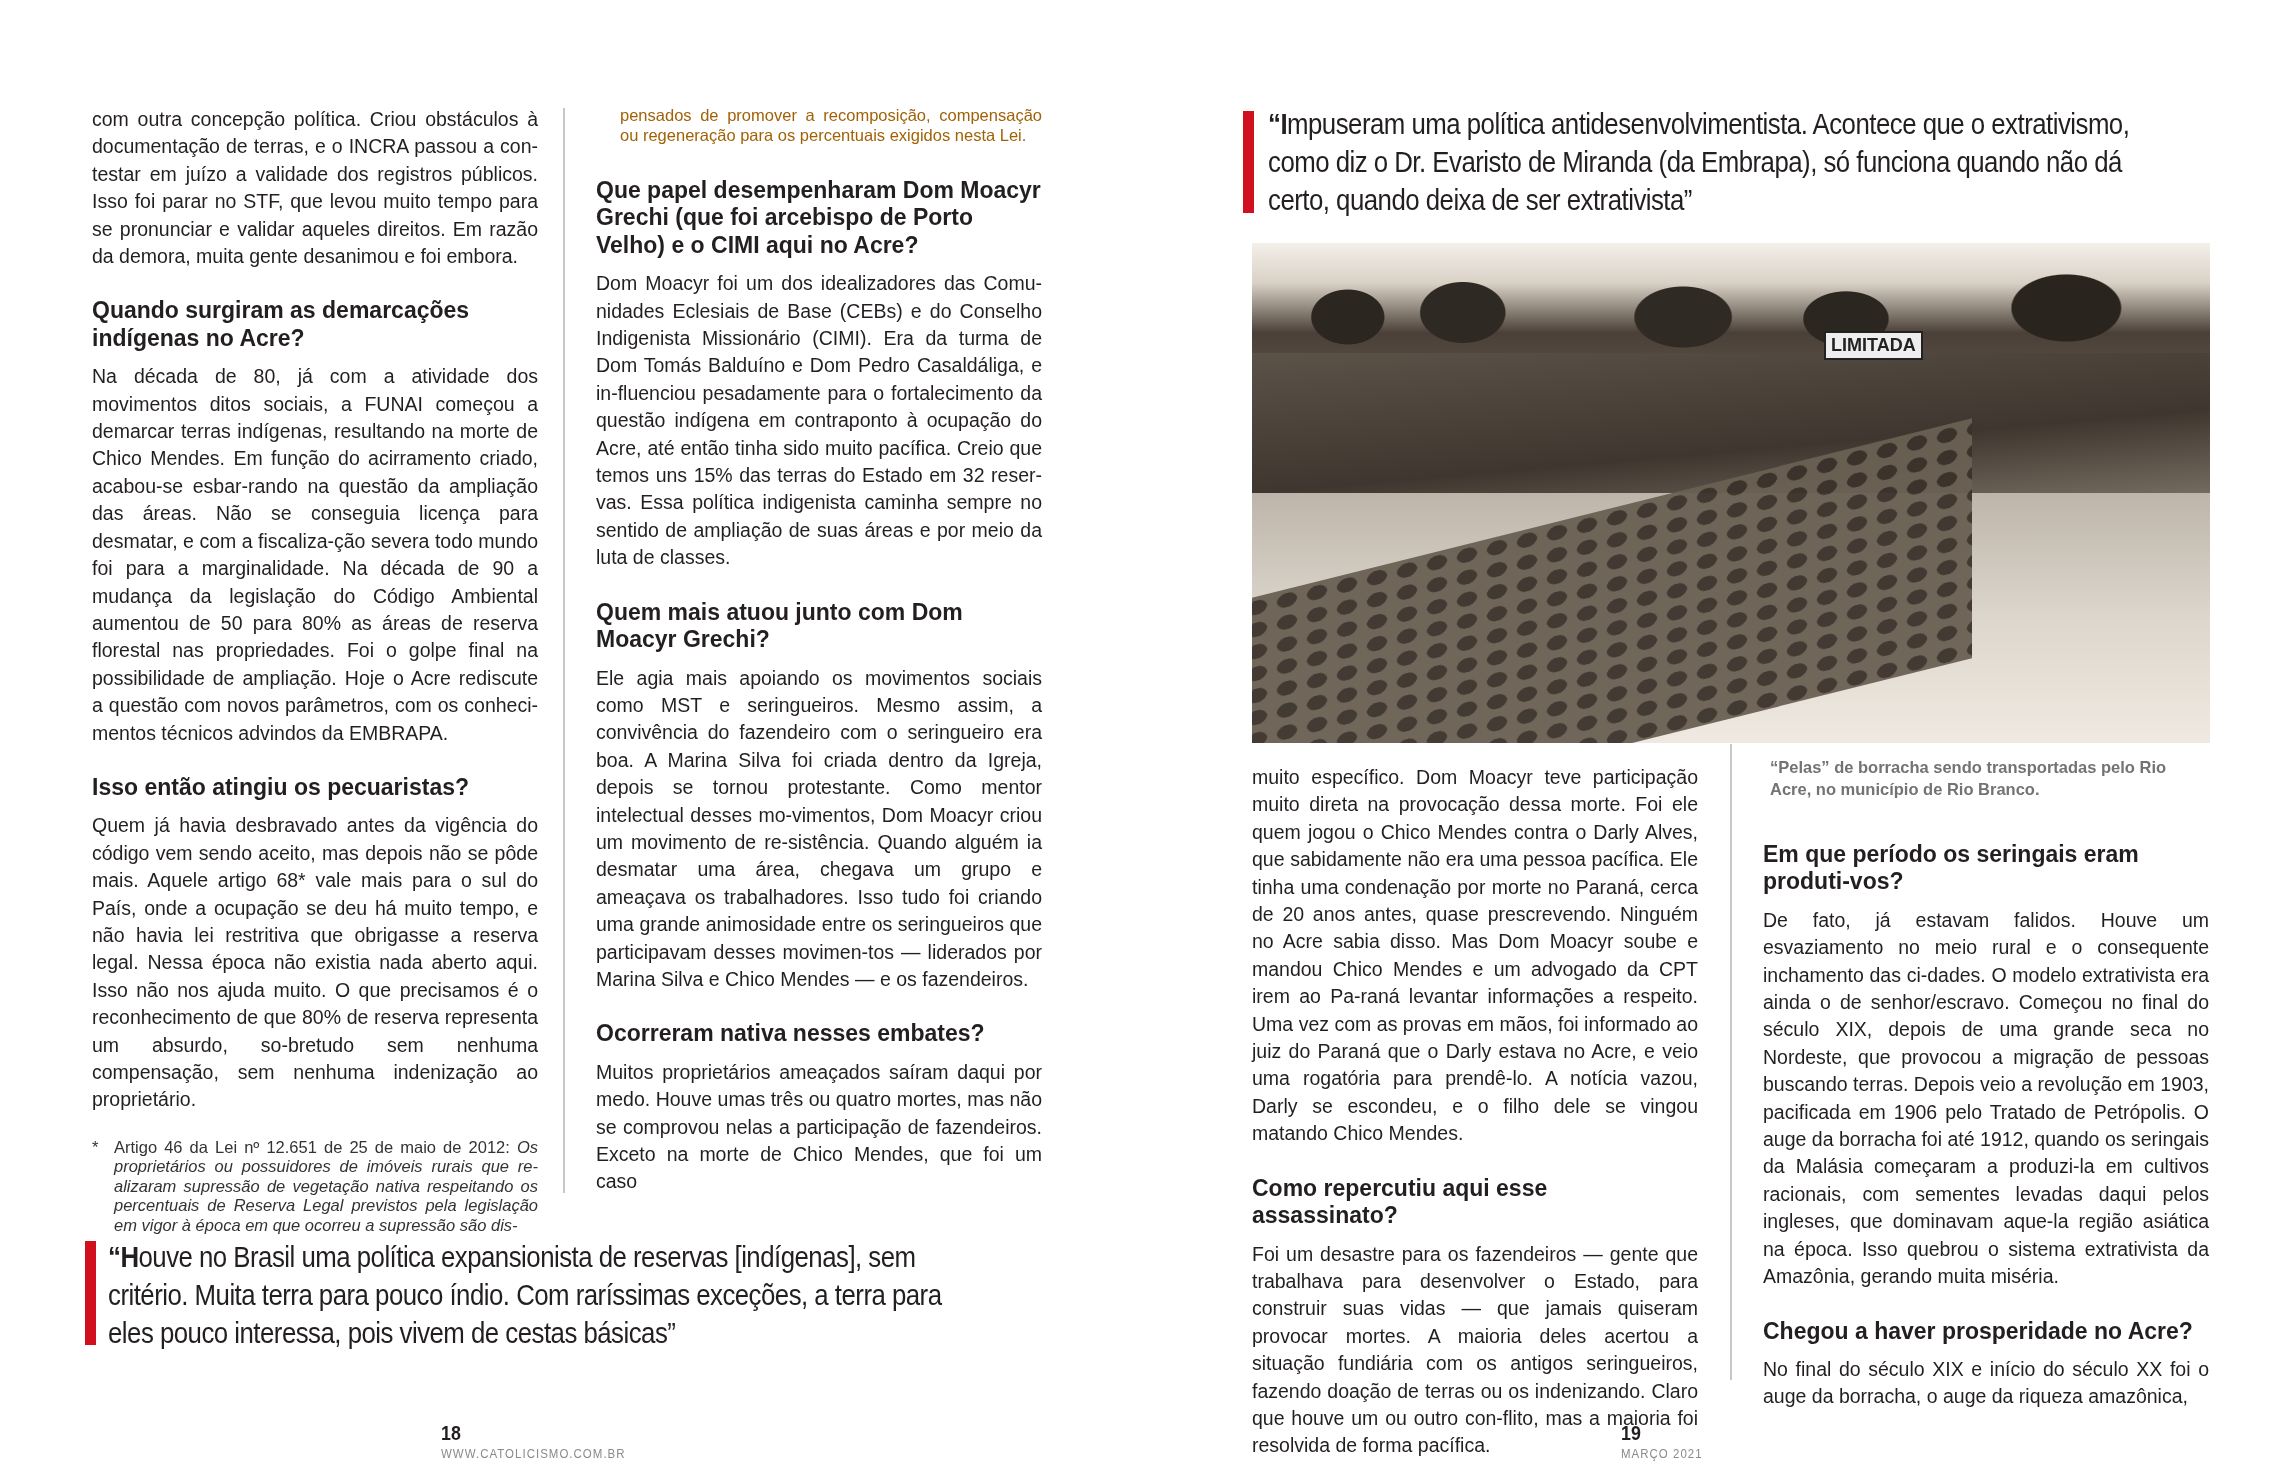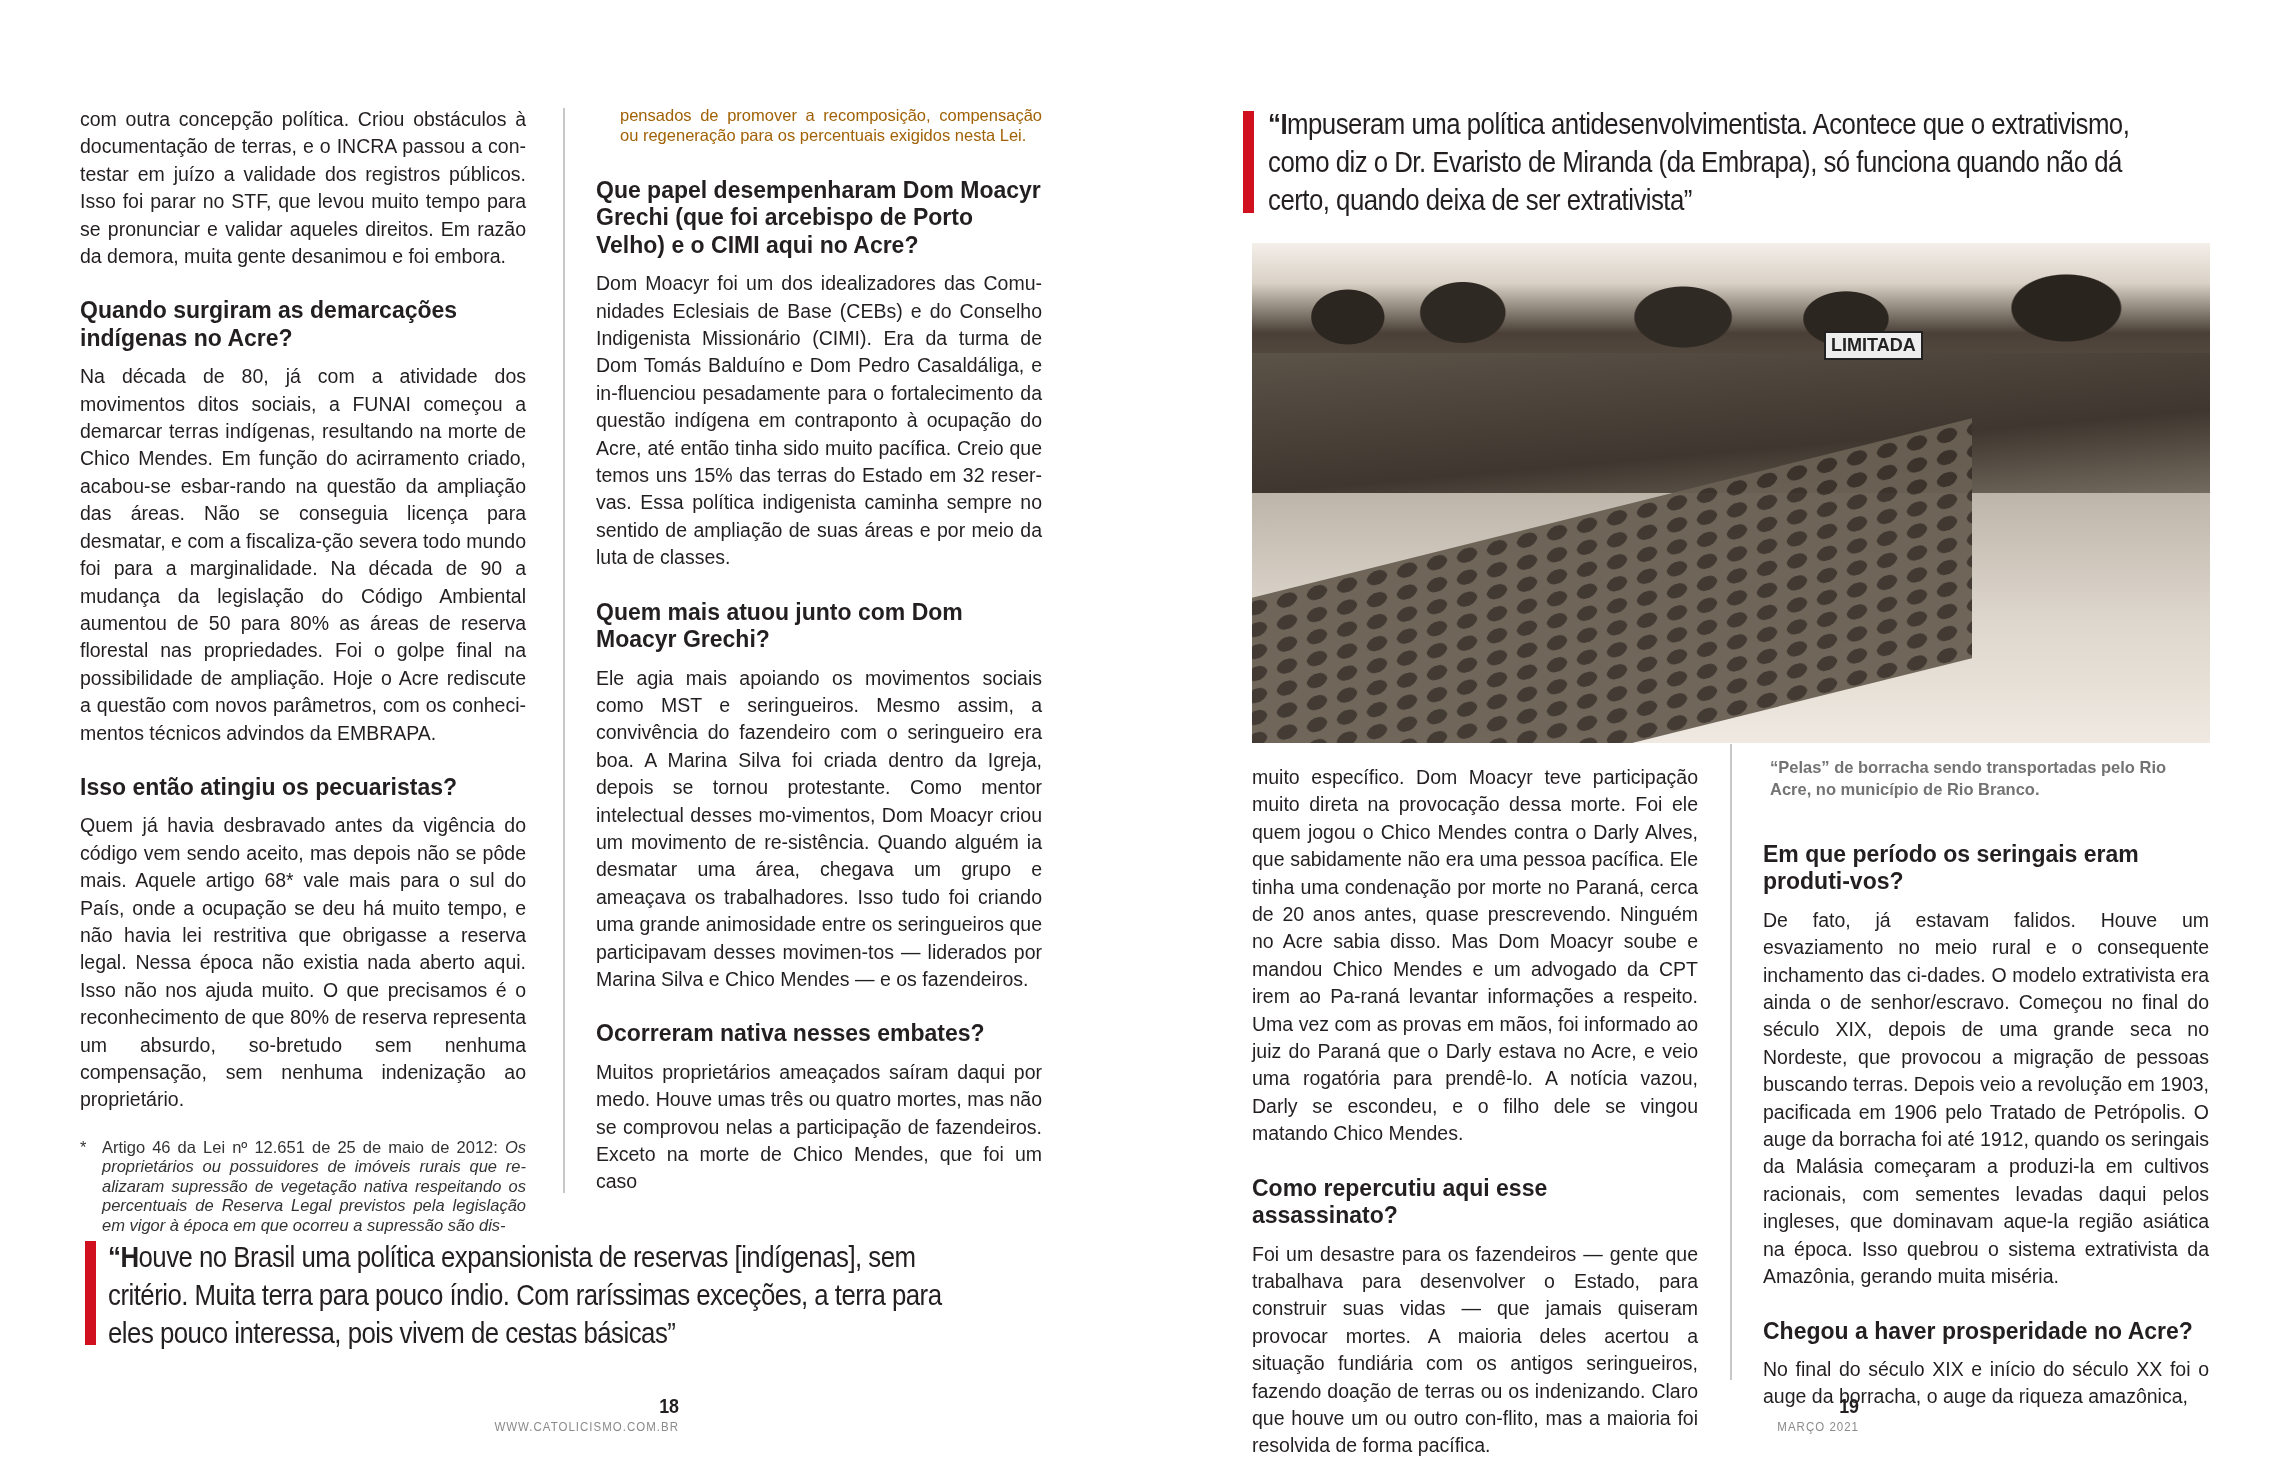--- a/index.html
+++ b/index.html
@@ -51,30 +51,30 @@
     transform: skewY(-14deg);
     background:
       radial-gradient(ellipse 14px 10px at 50% 50%, #3a322b 70%, transparent 72%) 0 0/30px 22px,
       #6a6053; opacity: .95; }
   .photo .sign { position:absolute; left:572px; top:88px; padding:2px 5px; background:#eee; border:2px solid #222;
     font-size:18px; font-weight:bold; color:#222; }
   .caption {
     position: absolute; left: 1770px; top: 757px; width: 420px;
     font-size: 16.5px; line-height: 21.5px; font-weight: bold; color: #737373;
   }
-  .folio { position: absolute; text-align: right; }
+  .folio { position: absolute; text-align: left; margin-top: 27px; }
   .folio .num { font-size: 21px; font-weight: bold; color: #231f20; transform: scaleX(0.85); }
   .folio .sub { font-size: 13.5px; letter-spacing: 1.2px; color: #8a8a8a; transform: scaleX(0.85); margin-top: 1px; }
 </style>
 </head>
 <body>
 
 <div>
 
-  <div class="col" style="left:80px; top:106px; width:446px;">
+  <div class="col" style="left:92px; top:106px; width:446px;">
     <p>com outra concepção política. Criou obstáculos à documentação de terras, e o INCRA passou a con-testar em juízo a validade dos registros públicos. Isso foi parar no STF, que levou muito tempo para se pronunciar e validar aqueles direitos. Em razão da demora, muita gente desanimou e foi embora.</p>
     <div class="gap-l"></div>
     <h3>Quando surgiram as demarcações indígenas no Acre?</h3>
     <div class="gap-s"></div>
     <p>Na década de 80, já com a atividade dos movimentos ditos sociais, a FUNAI começou a demarcar terras indígenas, resultando na morte de Chico Mendes. Em função do acirramento criado, acabou-se esbar-rando na questão da ampliação das áreas. Não se conseguia licença para desmatar, e com a fiscaliza-ção severa todo mundo foi para a marginalidade. Na década de 90 a mudança da legislação do Código Ambiental aumentou de 50 para 80% as áreas de reserva florestal nas propriedades. Foi o golpe final na possibilidade de ampliação. Hoje o Acre rediscute a questão com novos parâmetros, com os conheci-mentos técnicos advindos da EMBRAPA.</p>
     <div class="gap-l"></div>
     <h3>Isso então atingiu os pecuaristas?</h3>
     <div class="gap-s"></div>
     <p>Quem já havia desbravado antes da vigência do código vem sendo aceito, mas depois não se pôde mais. Aquele artigo 68* vale mais para o sul do País, onde a ocupação se deu há muito tempo, e não havia lei restritiva que obrigasse a reserva legal. Nessa época não existia nada aberto aqui. Isso não nos ajuda muito. O que precisamos é o reconhecimento de que 80% de reserva representa um absurdo, so-bretudo sem nenhuma compensação, sem nenhuma indenização ao proprietário.</p>
     <div style="height:24px"></div>

